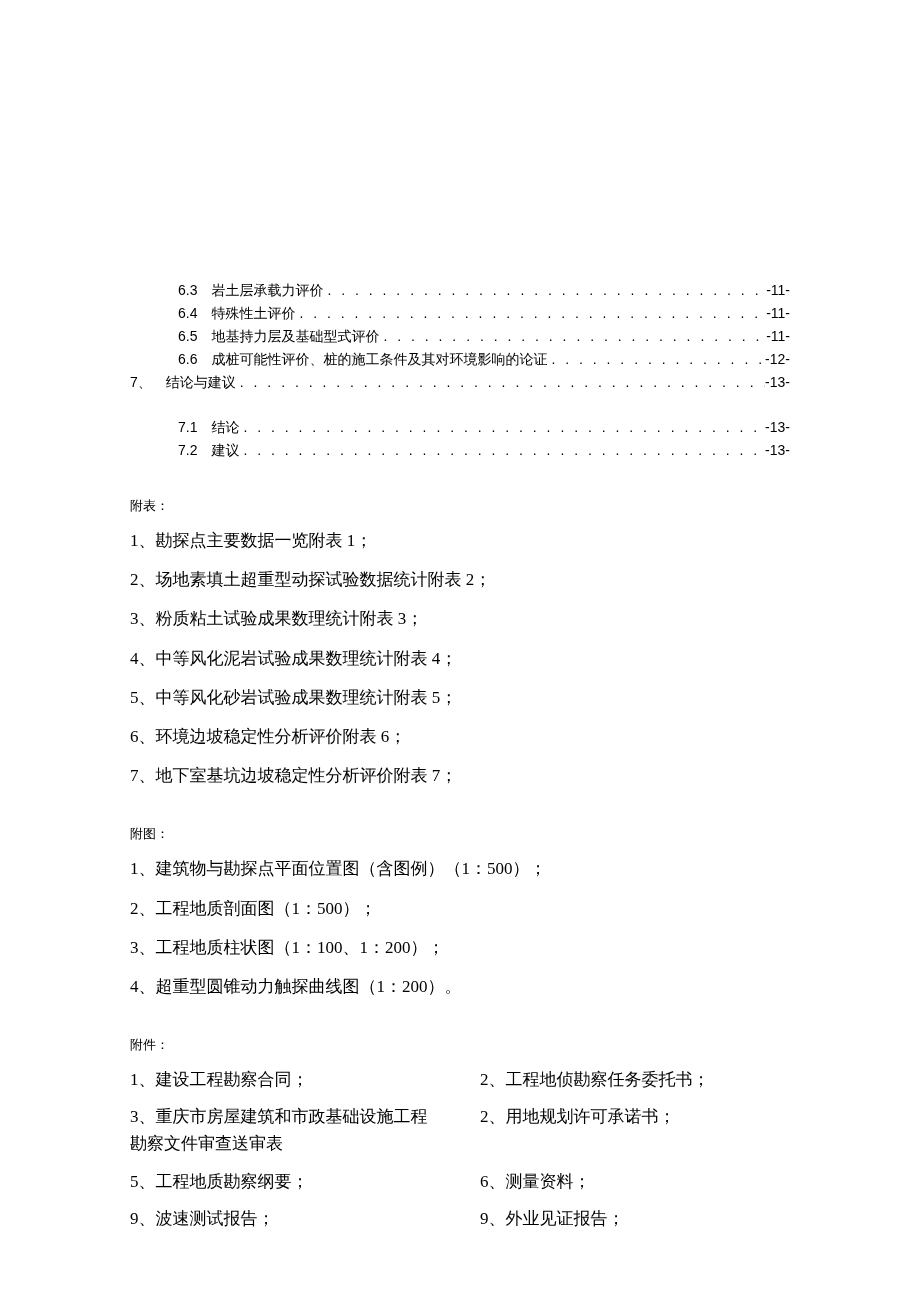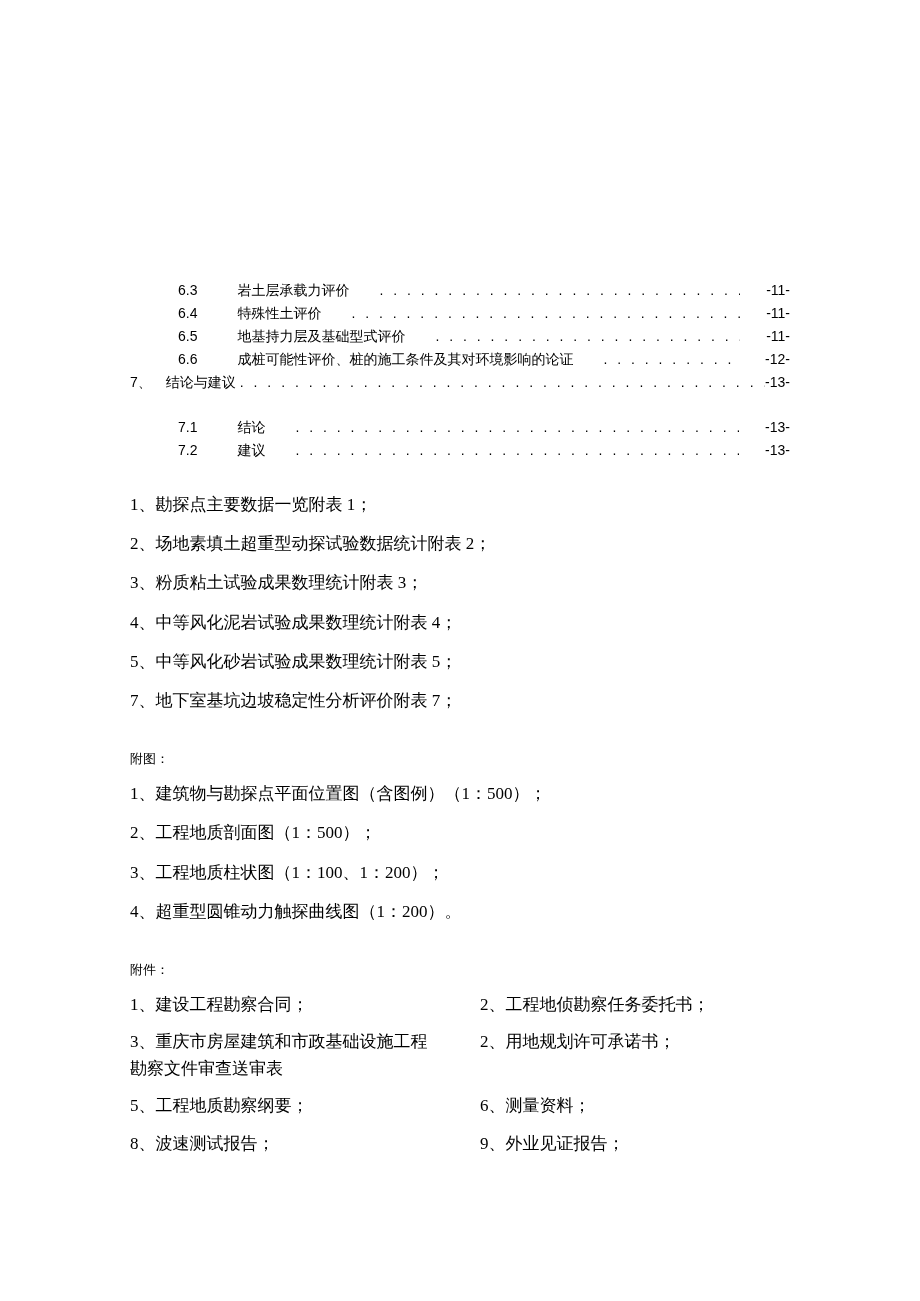--- a/index.html
+++ b/index.html
@@ -21,21 +21,20 @@
     .toc-line {
       display: flex;
       align-items: baseline;
       font-size: 14px;
       line-height: 1.5;
       margin-bottom: 2px;
       font-family: Arial, "SimSun", sans-serif;
     }
     .toc-line.sub {
       padding-left: 48px;
-      gap: 26px;
     }
     .toc-line.main {
       padding-left: 0;
     }
     .toc-num {
       margin-right: 14px;
       white-space: nowrap;
     }
     .toc-title {
       white-space: nowrap;
@@ -122,41 +121,43 @@
   </div>
   <div class="toc-line sub">
     <span class="toc-num">7.2</span>
     <span class="toc-title">建议</span>
     <span class="toc-dots"></span>
     <span class="toc-page">-13-</span>
   </div>
 </div>
 
 <div>
+  <div class="section-heading">附表：</div>
   <div class="list-item">1、勘探点主要数据一览附表 1；</div>
   <div class="list-item">2、场地素填土超重型动探试验数据统计附表 2；</div>
   <div class="list-item">3、粉质粘土试验成果数理统计附表 3；</div>
   <div class="list-item">4、中等风化泥岩试验成果数理统计附表 4；</div>
   <div class="list-item">5、中等风化砂岩试验成果数理统计附表 5；</div>
+  <div class="list-item">6、环境边坡稳定性分析评价附表 6；</div>
   <div class="list-item">7、地下室基坑边坡稳定性分析评价附表 7；</div>
 </div>
 
 <div>
   <div class="section-heading">附图：</div>
   <div class="list-item">1、建筑物与勘探点平面位置图（含图例）（1：500）；</div>
   <div class="list-item">2、工程地质剖面图（1：500）；</div>
   <div class="list-item">3、工程地质柱状图（1：100、1：200）；</div>
   <div class="list-item">4、超重型圆锥动力触探曲线图（1：200）。</div>
 </div>
 
 <div>
   <div class="section-heading">附件：</div>
   <div class="attachments">
     <div class="list-item">1、建设工程勘察合同；</div>
     <div class="list-item">2、工程地侦勘察任务委托书；</div>
     <div class="list-item">3、重庆市房屋建筑和市政基础设施工程勘察文件审查送审表</div>
     <div class="list-item">2、用地规划许可承诺书；</div>
     <div class="list-item">5、工程地质勘察纲要；</div>
     <div class="list-item">6、测量资料；</div>
-    <div class="list-item">8、波速测试报告；</div>
+    <div class="list-item">9、波速测试报告；</div>
     <div class="list-item">9、外业见证报告；</div>
   </div>
 </div>
 
 </body></html>

